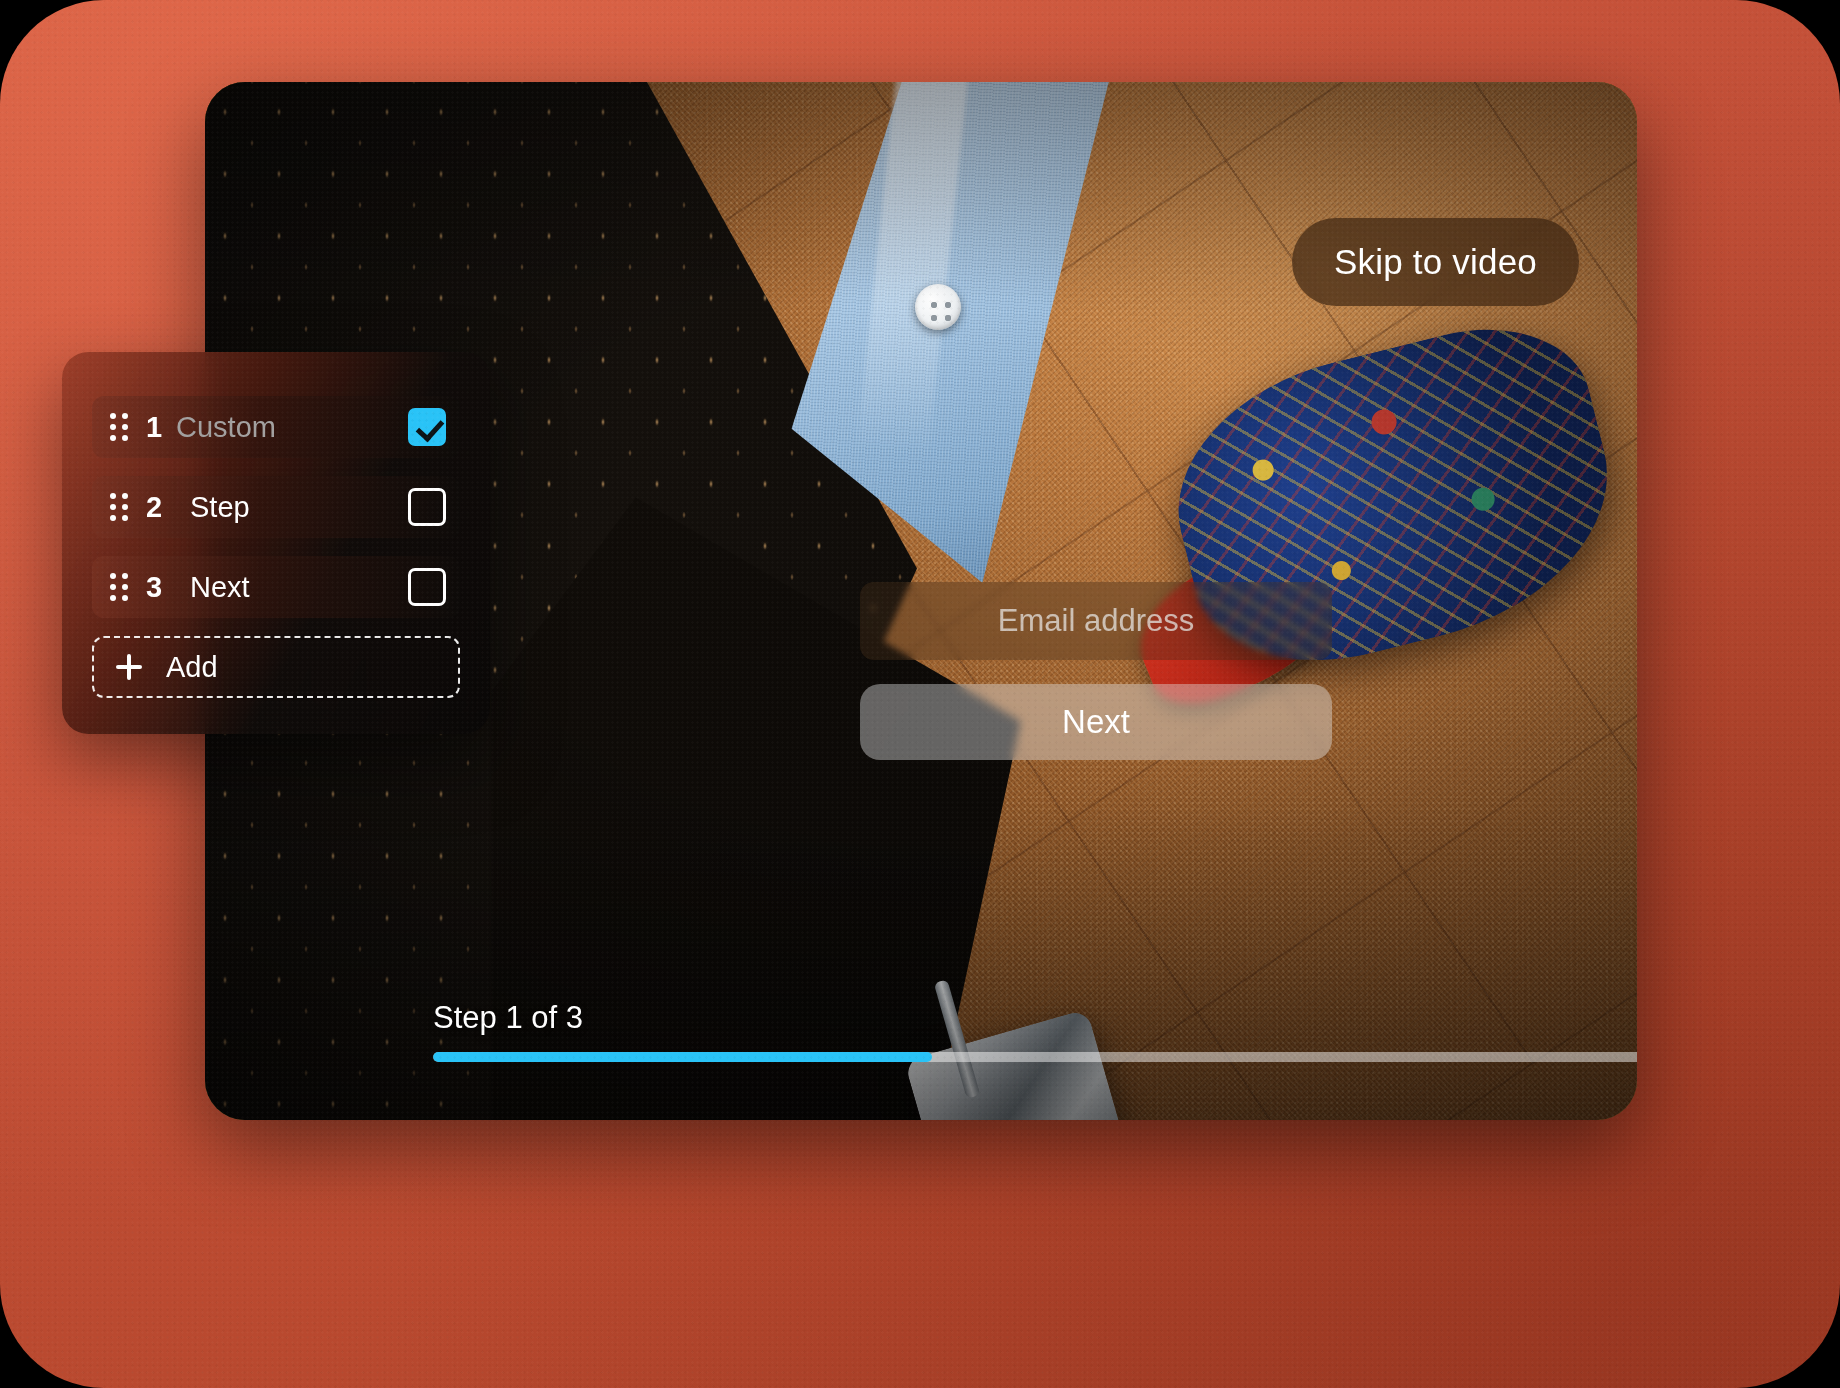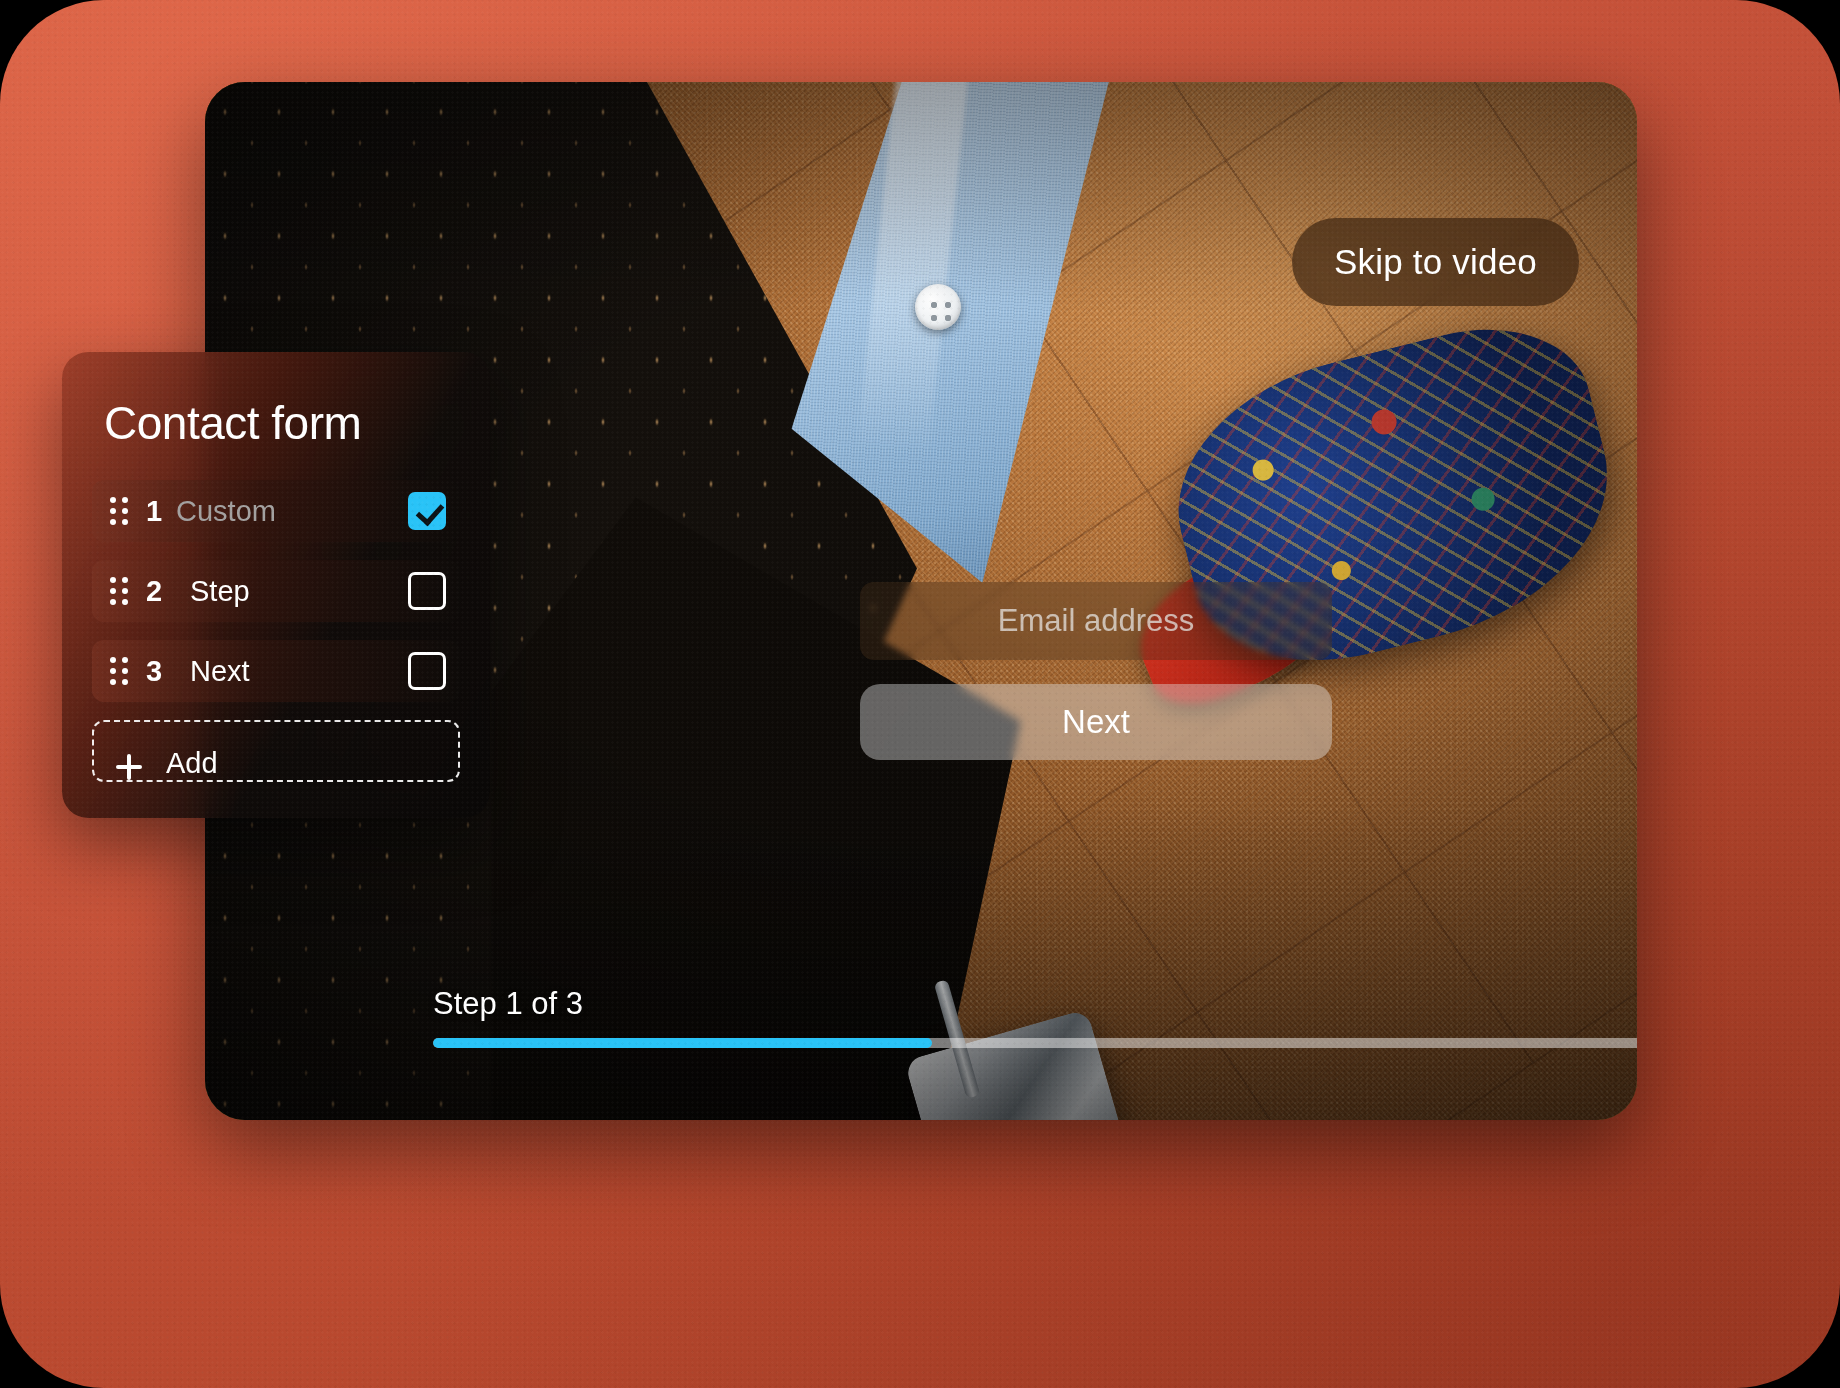--- a/index.html
+++ b/index.html
@@ -274,21 +274,21 @@
     background: rgba(226,226,226,.42);
     backdrop-filter: blur(4px);
     color: #fff;
     font-size: 33px;
     font-family: Liberation Sans, sans-serif;
   }
 
   
   #step-progress {
     position: absolute;
-    left: 228px; bottom: 72px;
+    left: 228px; bottom: 58px;
     width: 1385px;
     margin-top: 24px;
   }
   #step-label {
     color: #ffffff;
     font-size: 31px;
     margin-bottom: 16px;
     text-shadow: 0 2px 6px rgba(0,0,0,.55);
   }
   #progress-track {
@@ -385,21 +385,21 @@
     position: absolute;
     left: 11px; top: 4px;
     width: 11px; height: 20px;
     border: solid #0c1417;
     border-width: 0 5px 5px 0;
     transform: rotate(42deg);
   }
 
   #add-field-button {
     display: flex;
-    align-items: flex-end;
+    align-items: center;
     width: 100%;
     height: 62px;
     margin-top: 2px;
     border-radius: 12px;
     border: 2.5px dashed rgba(255,255,255,.92);
     background: transparent;
     color: #ffffff;
     padding: 0 18px;
     cursor: pointer;
     font-family: "Liberation Sans", sans-serif;
@@ -467,21 +467,20 @@
 
     <div id="step-progress">
       <div id="step-label">Step 1 of 3</div>
       <div id="progress-track">
         <div id="progress-fill" style="width: 36%;"></div>
       </div>
     </div>
   </div>
 
   <div id="contact-panel">
-    <h1 id="panel-title">Contact form</h1>
 
     <div class="field-row">
       <span class="drag-handle">
         <i></i>
           <i></i>
           <i></i>
           <i></i>
           <i></i>
           <i></i>
       </span>

